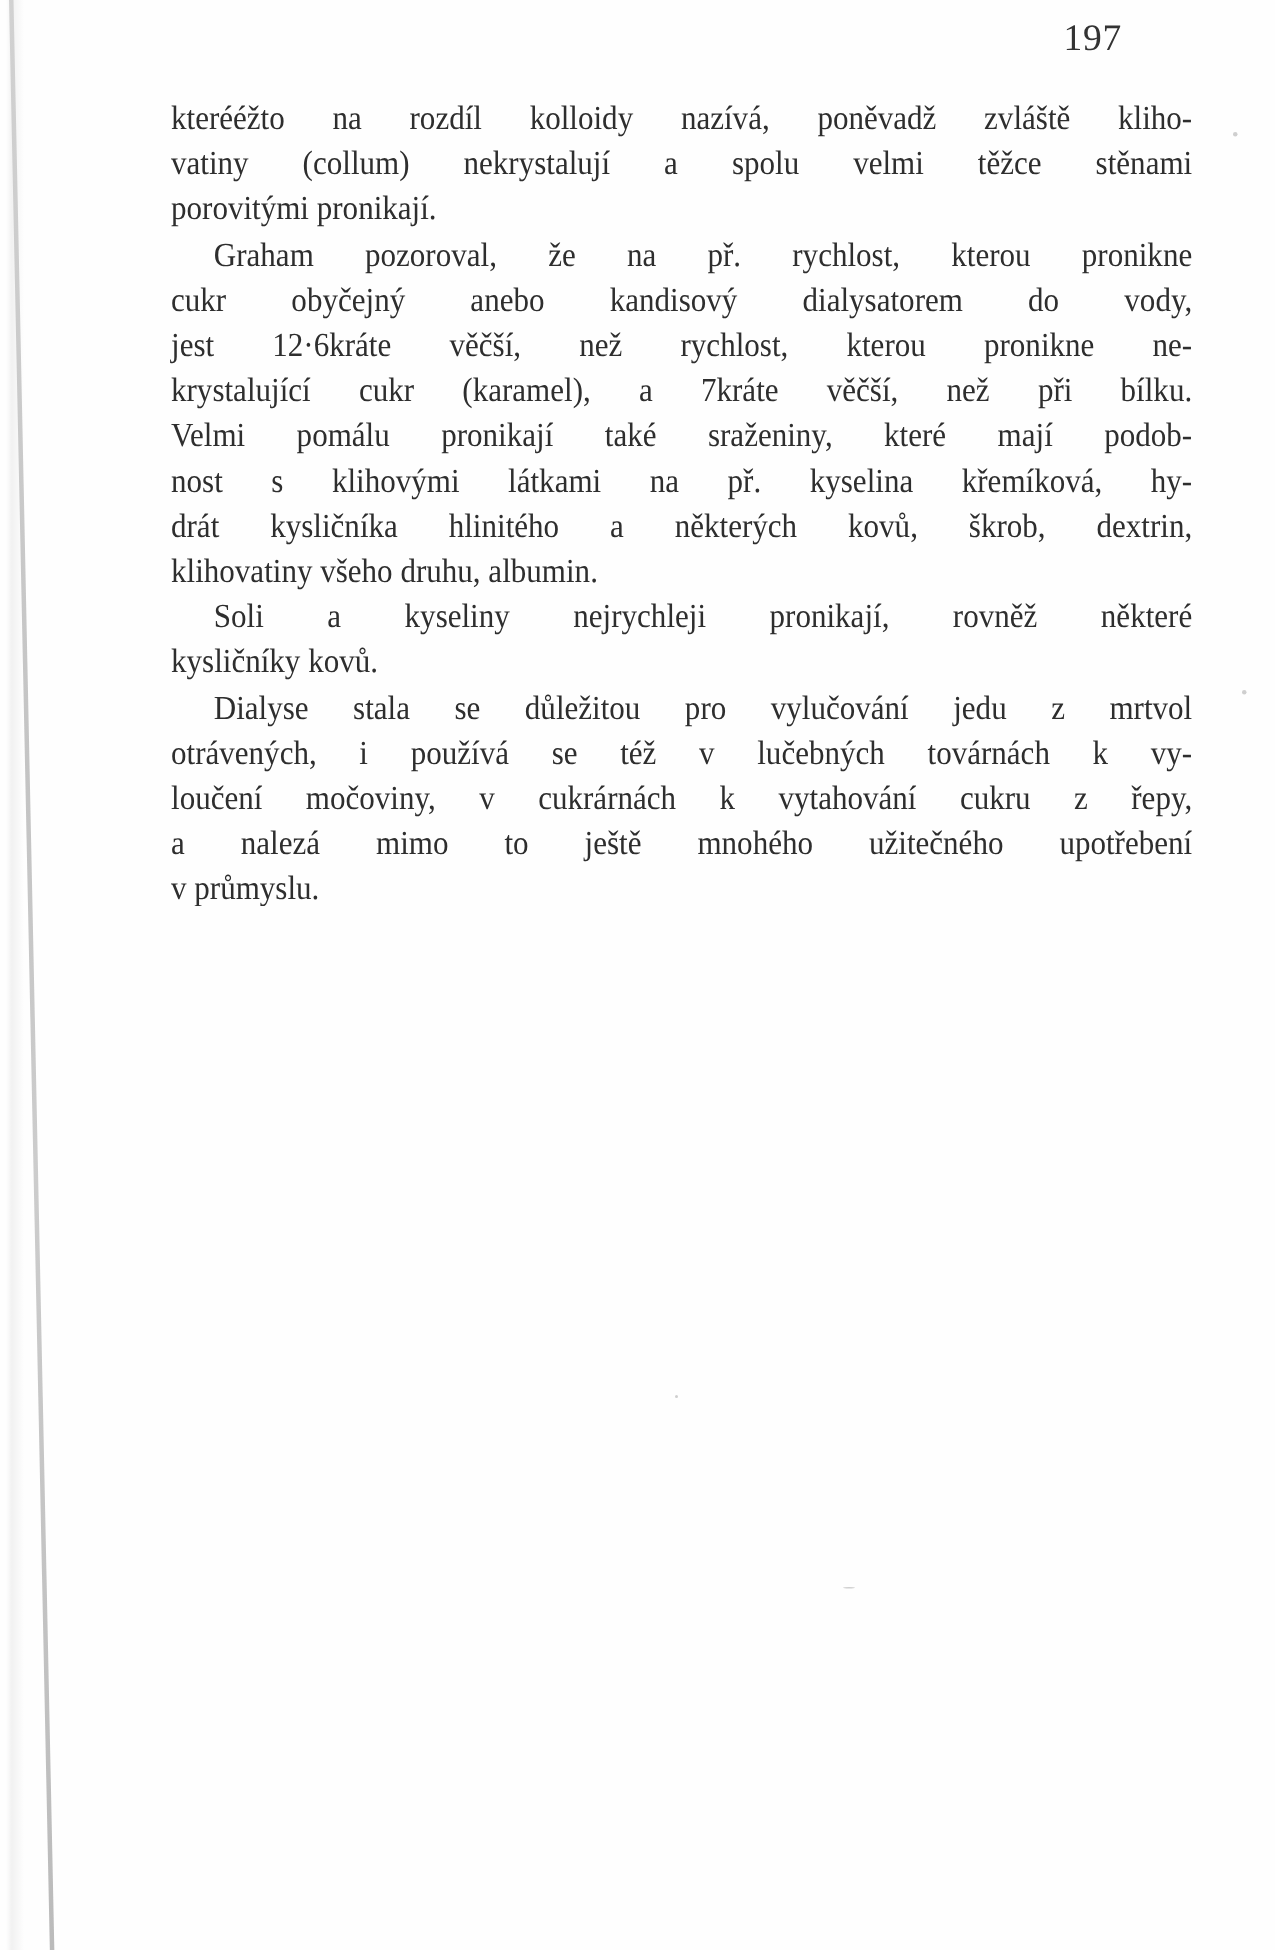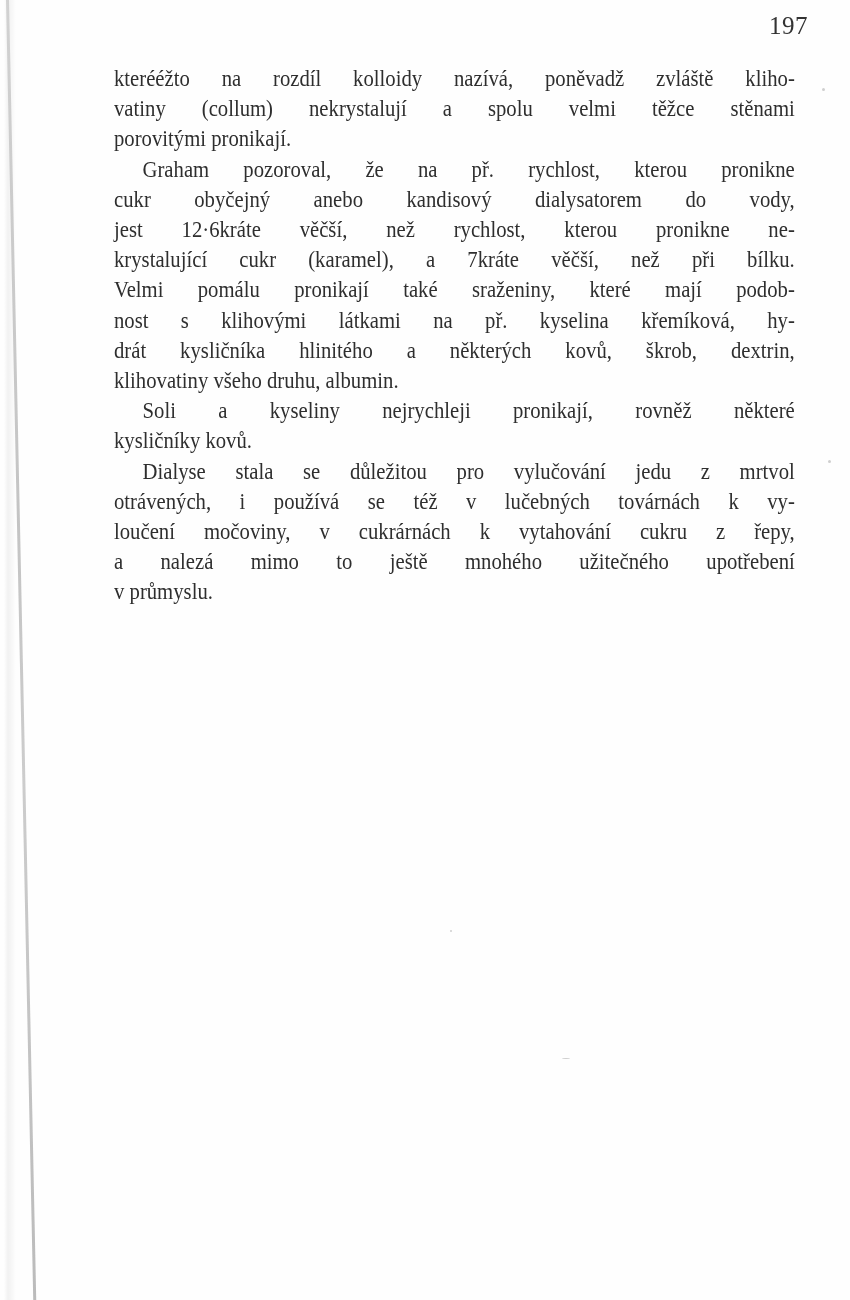--- a/index.html
+++ b/index.html
@@ -36,21 +36,21 @@
       height: 1300px;
       left: 6px;
       transform-origin: top left;
       transform: skewX(1.2deg);
       background: linear-gradient(to bottom, #c9c9c9, #b5b5b5 40%, #c0c0c0 60%, #aaaaaa);
       opacity: 0.8;
     }
     .page-number {
       position: absolute;
       top: 12px;
-      left: 769px;
+      left: 709px;
       font-family: "Liberation Serif", "DejaVu Serif", serif;
       font-size: 25px;
       color: #333;
       letter-spacing: 0.5px;
     }
     .text-block {
       position: absolute;
       left: 114px;
       top: 64px;
       width: 680px;

